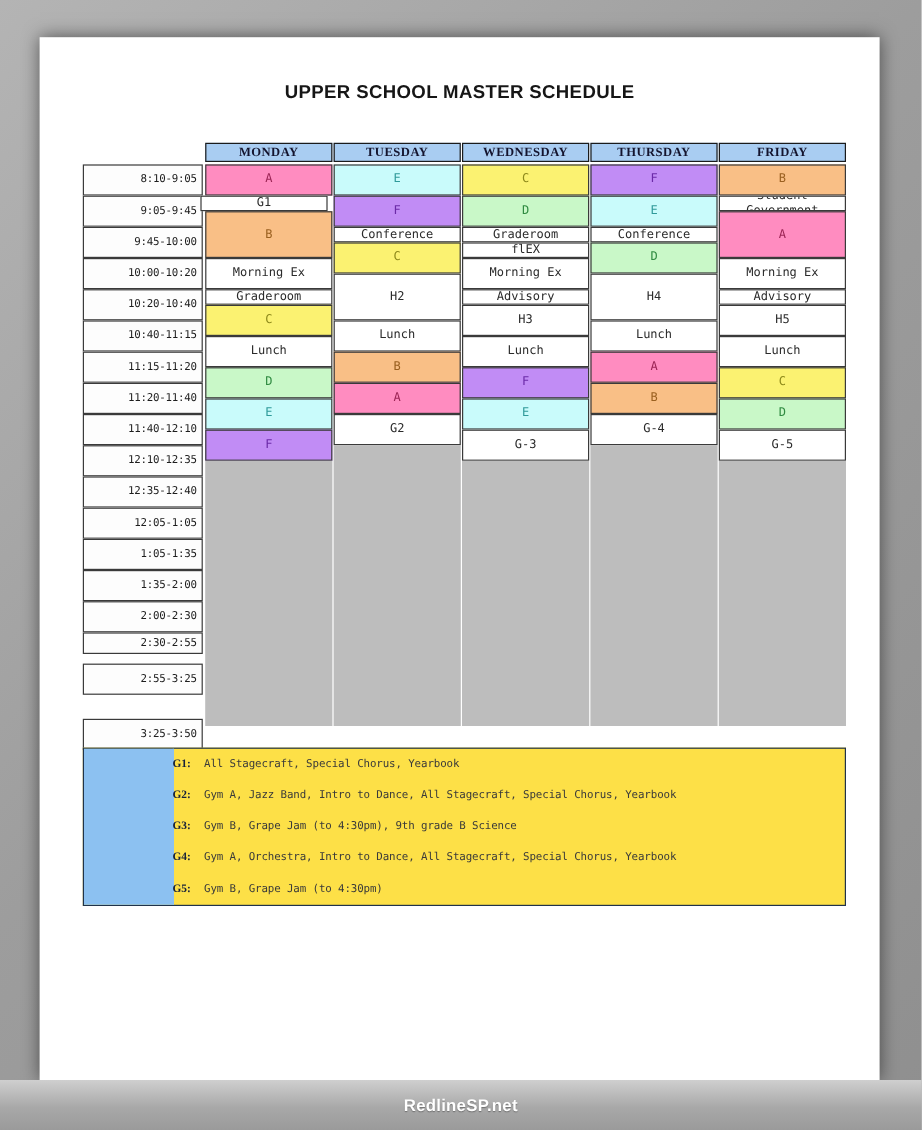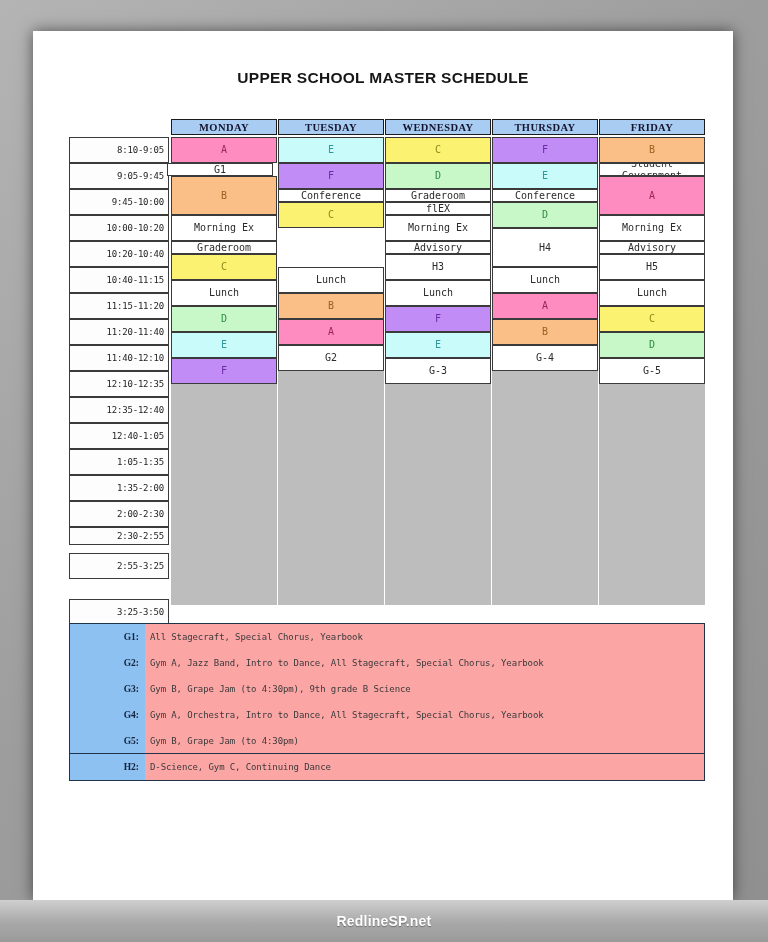--- a/index.html
+++ b/index.html
@@ -93,22 +93,23 @@
   }
 
   
   #legend{
     position:absolute;left:36px;top:592px;width:636px;
   }
   .legblock{
     position:relative;
     border:1.6px solid #20324a;
     box-sizing:border-box;
-    background:#fca5a5;
+    background:#fde047;
     margin-bottom:-1.6px;
+    padding-left:20px;
   }
   .legblock .bluebar{
     position:absolute;left:0;top:0;bottom:0;width:74px;
     background:#8cc1f1;
     border-right:1px solid #8cc1f1;
   }
   .legrow{
     position:relative;
     height:26px;
     display:flex;align-items:center;
@@ -167,21 +168,21 @@
         <div class="tcell" style="top: 44px; height: 26px;">9:05-9:45</div>
         <div class="tcell" style="top: 70px; height: 26px;">9:45-10:00</div>
         <div class="tcell" style="top: 96px; height: 26px;">10:00-10:20</div>
         <div class="tcell" style="top: 122px; height: 26px;">10:20-10:40</div>
         <div class="tcell" style="top: 148px; height: 26px;">10:40-11:15</div>
         <div class="tcell" style="top: 174px; height: 26px;">11:15-11:20</div>
         <div class="tcell" style="top: 200px; height: 26px;">11:20-11:40</div>
         <div class="tcell" style="top: 226px; height: 26px;">11:40-12:10</div>
         <div class="tcell" style="top: 252px; height: 26px;">12:10-12:35</div>
         <div class="tcell" style="top: 278px; height: 26px;">12:35-12:40</div>
-        <div class="tcell" style="top: 304px; height: 26px;">12:40-1:05</div>
+        <div class="tcell" style="top: 304px; height: 26px;">12:05-1:05</div>
         <div class="tcell" style="top: 330px; height: 26px;">1:05-1:35</div>
         <div class="tcell" style="top: 356px; height: 26px;">1:35-2:00</div>
         <div class="tcell" style="top: 382px; height: 26px;">2:00-2:30</div>
         <div class="tcell" style="top: 408px; height: 18px;">2:30-2:55</div>
         <div class="tcell" style="top: 434px; height: 26px;">2:55-3:25</div>
         <div class="tcell" style="top: 460px; height: 26px; margin-top: 20px;">3:25-3:50</div>
         <div class="cell pink" style="left: 102px; width: 106px; top: 18px; height: 26px;">A</div>
         <div class="cell white" style="left: 98px; width: 106px; top: 44px; height: 13px;">G1</div>
         <div class="cell orange" style="left: 102px; width: 106px; top: 57px; height: 39px;">B</div>
         <div class="cell white" style="left: 102px; width: 106px; top: 96px; height: 26px;">Morning Ex</div>
@@ -189,20 +190,21 @@
         <div class="cell yellow" style="left: 102px; width: 106px; top: 135px; height: 26px;">C</div>
         <div class="cell white" style="left: 102px; width: 106px; top: 161px; height: 26px;">Lunch</div>
         <div class="cell green" style="left: 102px; width: 106px; top: 187px; height: 26px;">D</div>
         <div class="cell cyan" style="left: 102px; width: 106px; top: 213px; height: 26px;">E</div>
         <div class="cell purple" style="left: 102px; width: 106px; top: 239px; height: 26px;">F</div>
         <div class="greystrip" style="left: 102px; width: 106px; top: 265px; height: 221px;"></div>
         <div class="cell cyan" style="left: 209px; width: 106px; top: 18px; height: 26px;">E</div>
         <div class="cell purple" style="left: 209px; width: 106px; top: 44px; height: 26px;">F</div>
         <div class="cell white" style="left: 209px; width: 106px; top: 70px; height: 13px;">Conference</div>
         <div class="cell yellow" style="left: 209px; width: 106px; top: 83px; height: 26px;">C</div>
+        <div class="cell white" style="left: 209px; width: 106px; top: 109px; height: 39px;">H2</div>
         <div class="cell white" style="left: 209px; width: 106px; top: 148px; height: 26px;">Lunch</div>
         <div class="cell orange" style="left: 209px; width: 106px; top: 174px; height: 26px;">B</div>
         <div class="cell pink" style="left: 209px; width: 106px; top: 200px; height: 26px;">A</div>
         <div class="cell white" style="left: 209px; width: 106px; top: 226px; height: 26px;">G2</div>
         <div class="greystrip" style="left: 209px; width: 106px; top: 252px; height: 234px;"></div>
         <div class="cell yellow" style="left: 316px; width: 106px; top: 18px; height: 26px;">C</div>
         <div class="cell green" style="left: 316px; width: 106px; top: 44px; height: 26px;">D</div>
         <div class="cell white" style="left: 316px; width: 106px; top: 70px; height: 13px;">Graderoom</div>
         <div class="cell white" style="left: 316px; width: 106px; top: 83px; height: 13px;">flEX</div>
         <div class="cell white" style="left: 316px; width: 106px; top: 96px; height: 26px;">Morning Ex</div>
@@ -255,26 +257,19 @@
         </div>
         <div class="legrow">
           <div class="legkey">G4:</div>
           <div class="legval">Gym A, Orchestra, Intro to Dance, All Stagecraft, Special Chorus, Yearbook</div>
         </div>
         <div class="legrow">
           <div class="legkey">G5:</div>
           <div class="legval">Gym B, Grape Jam (to 4:30pm)</div>
         </div>
       </div>
-    <div class="legblock" id="leg-h">
-      <div class="bluebar"></div>
-    <div class="legrow">
-          <div class="legkey">H2:</div>
-          <div class="legval">D-Science, Gym C, Continuing Dance</div>
-        </div>
-      </div>
   </div>
 
 </div>
 
 <div id="footer">
   <span>RedlineSP.net</span>
 </div>
 
 </body></html>

